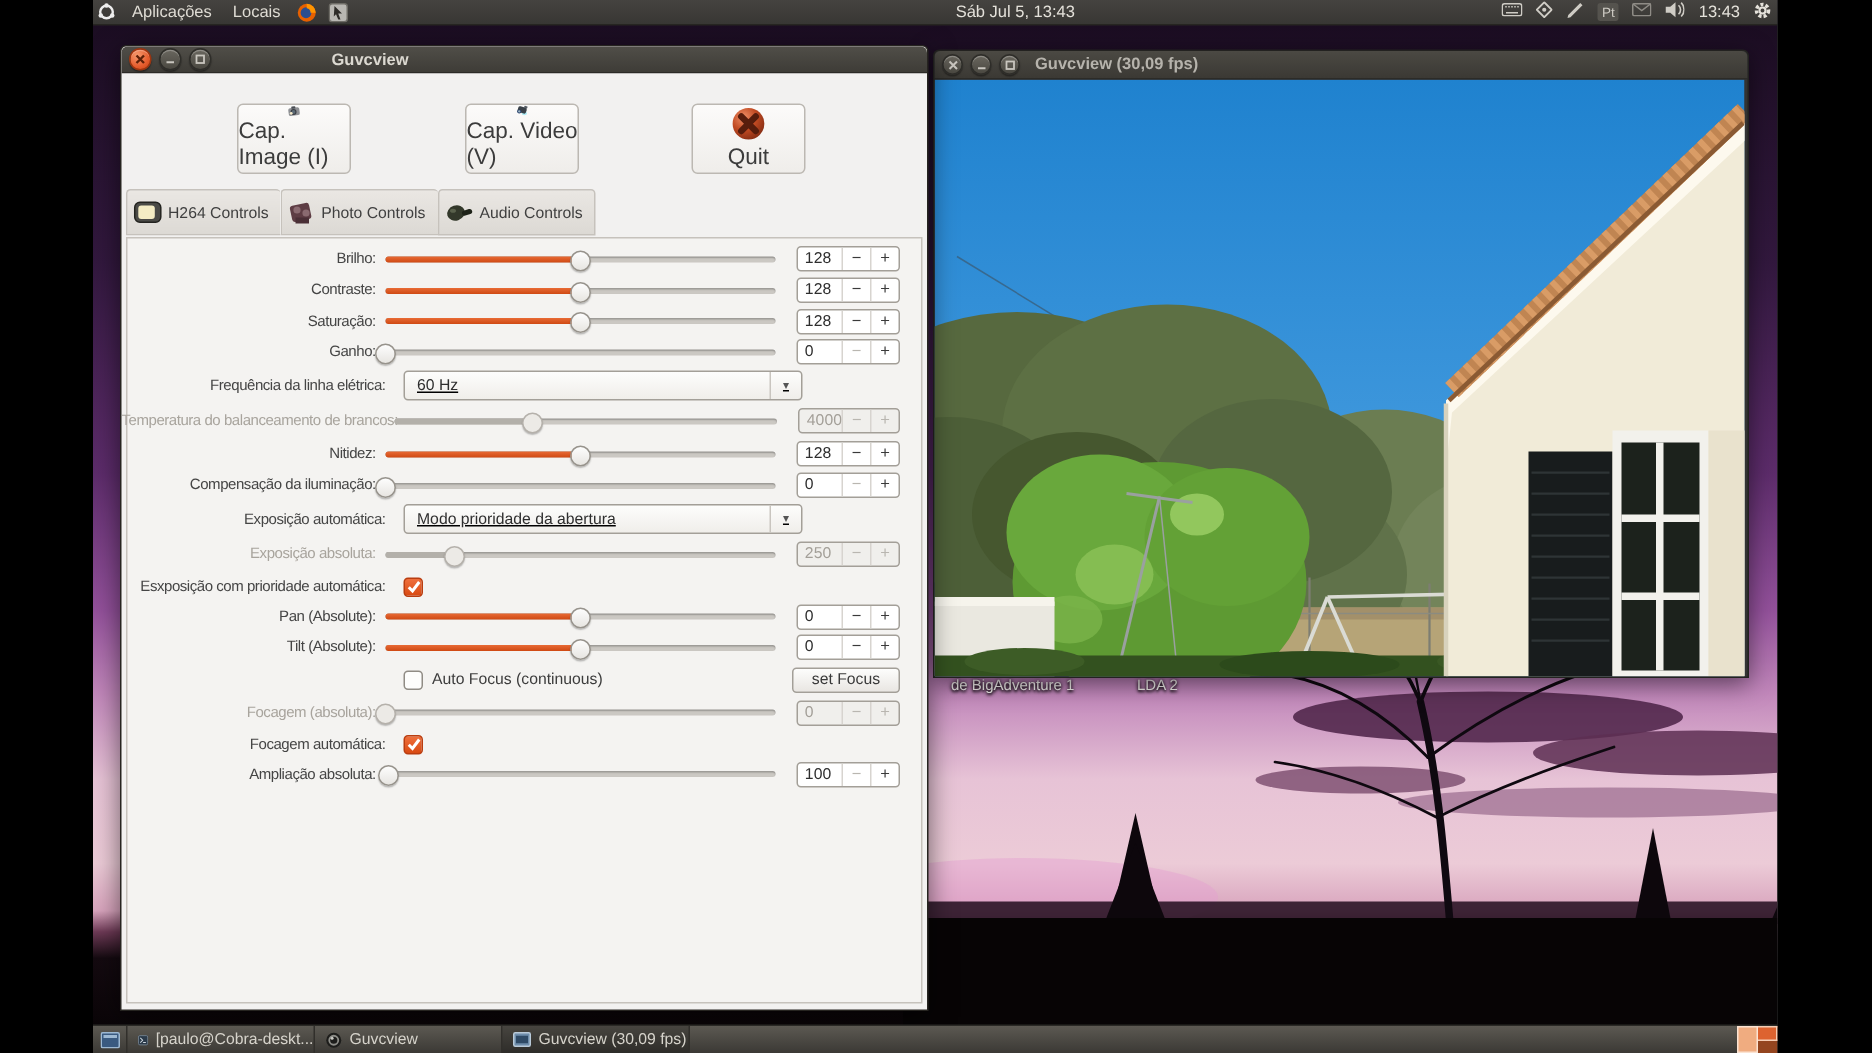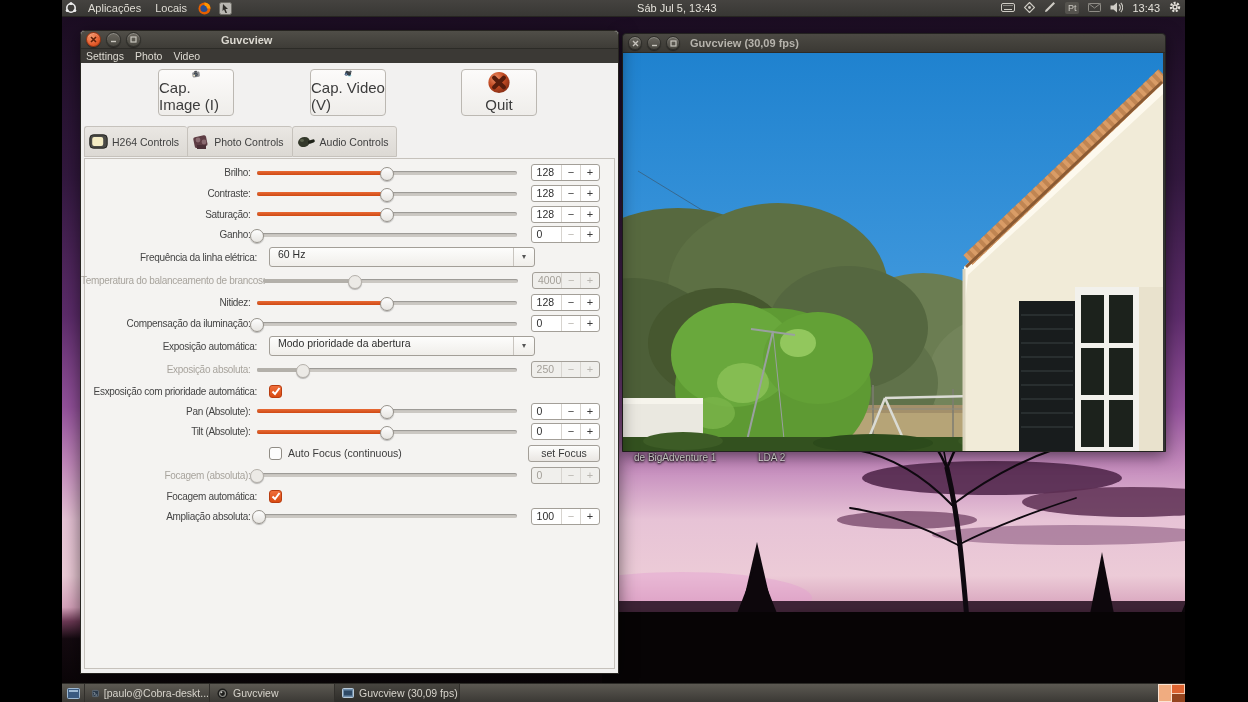--- a/index.html
+++ b/index.html
@@ -63,21 +63,21 @@
     background:#fff;display:flex;overflow:hidden;box-sizing:border-box;}
   .dis .spin{background:#f0efec;}
   .val{flex:1;font-size:10.5px;line-height:15px;padding-left:5px;color:#2e2e2e;}
   .dis .val{color:#a39f98;}
   .sbtn{width:18px;text-align:center;font-size:11px;line-height:15px;color:#3a3a3a;border-left:1px solid #d7d4cf;}
   .dis .sbtn,.mdim .sbtn.minus{color:#b9b6b0;}
   .cb{width:13px;height:13px;border-radius:3px;margin-left:6px;display:inline-flex;align-items:center;justify-content:center;box-sizing:border-box;}
   .cb.on{background:linear-gradient(#ef6f3c,#d94a12);border:1px solid #b93d10;}
   .cb.off{background:#fdfdfc;border:1px solid #908c85;}
   .combo{margin-left:6px;width:266px;height:20px;border:1px solid #a39f98;border-radius:3px;
-    background:linear-gradient(#fdfdfc,#f0eeea);display:flex;align-items:flex-start;box-sizing:border-box;}
+    background:linear-gradient(#fdfdfc,#f0eeea);display:flex;align-items:center;box-sizing:border-box;text-decoration:underline;}
   .cval{flex:1;font-size:10.5px;color:#2e2e2e;padding-left:8px;}
   .carr{width:20px;text-align:center;font-size:8px;color:#555;border-left:1px solid #c9c5bf;line-height:18px;}
   .af-lbl{font-size:10.5px;color:#3c3c3c;margin-left:6px;}
   .setfocus{margin-left:auto;width:72px;height:17px;border:1px solid #a39f98;border-radius:3px;
     background:linear-gradient(#fdfdfc,#e9e6e2);font-size:10.5px;color:#3a3a3a;font-family:inherit;padding:0;}
   
   .pwin{position:absolute;left:560px;top:33px;width:542px;height:417px;border:1px solid #232220;
     border-radius:4px 4px 0 0;box-shadow:0 4px 16px rgba(0,0,0,.5);z-index:10;background:#333;}
   .pwin .titlebar{height:18px;background:linear-gradient(#4b4943,#3b3934);}
   .pwin .wtitle{color:#b6b3ac;margin-left:10px;}
@@ -317,25 +317,20 @@
             <path d="M1,5.5 h5" stroke="#c9c6bf" stroke-width="1.4"></path>
           </svg>
         </span>
       <span class="wbtn gray">
           <svg width="7" height="7" viewBox="0 0 7 7">
             <rect x="1" y="1" width="5" height="5" fill="none" stroke="#c9c6bf" stroke-width="1.2"></rect>
           </svg>
         </span>
       <span class="wtitle">Guvcview</span>
     </div>
-    <div class="menubar">
-      <span>Settings</span>
-      <span>Photo</span>
-      <span>Video</span>
-    </div>
     <div class="ccontent">
 
       <div class="abtn" style="left:77px">
         <svg width="30" height="26" viewBox="0 0 30 26">
           <rect x="3" y="6" width="24" height="17" rx="4" fill="#8e9094" transform="rotate(-8 15 14)"></rect>
           <rect x="9" y="3" width="9" height="5" rx="2" fill="#4a4e55" transform="rotate(-8 13 5)"></rect>
           <circle cx="14" cy="15" r="6.5" fill="#3b3f45"></circle>
           <circle cx="14" cy="15" r="4" fill="#5b6a75"></circle>
           <circle cx="9" cy="18" r="3" fill="#f5e9c8"></circle>
         </svg>

